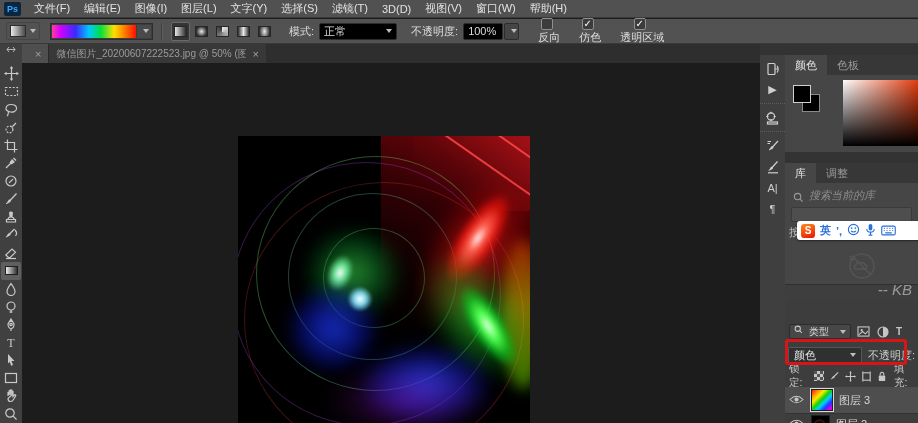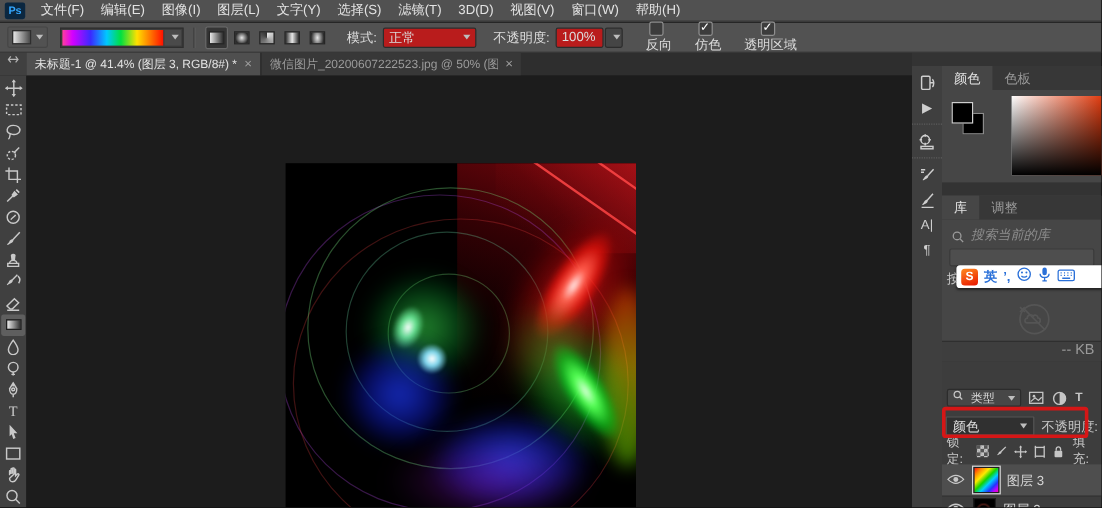--- a/index.html
+++ b/index.html
@@ -29,21 +29,21 @@
   .vsep{width:1px;height:17px;background:#404040;margin:0 8px;box-shadow:1px 0 0 #5e5e5e;}
   .gtype{width:19px;height:19px;display:flex;align-items:center;justify-content:center;border:1px solid transparent;border-radius:2px;margin:0 1px;}
   .gtype.selected{background:#353535;border-color:#6a6a6a;}
   .gtype .g{width:13px;height:11px;border:1px solid #262626;}
   .g-linear{background:linear-gradient(90deg,#e8e8e8,#2c2c2c);}
   .g-radial{background:radial-gradient(circle at 50% 50%,#e8e8e8 0%,#2c2c2c 75%);}
   .g-angle{background:conic-gradient(from 0deg,#e8e8e8,#2c2c2c);}
   .g-reflect{background:linear-gradient(90deg,#2c2c2c,#e8e8e8 50%,#2c2c2c);}
   .g-diamond{background:radial-gradient(ellipse 60% 120% at 50% 50%,#e8e8e8 0%,#2c2c2c 80%);}
   .opt-label{margin:0 5px 0 14px;white-space:nowrap;}
-  .dropdown{display:flex;align-items:center;justify-content:space-between;background:#b91c1c;
+  .dropdown{display:flex;align-items:center;justify-content:space-between;background:#000000;
     border:1px solid #2c2c2c;border-radius:2px;height:17px;padding:0 4px;}
   .dd-mode{width:78px;}
   .dd-opacity{width:40px;margin-right:1px;}
   .dd-btn{width:15px;height:17px;background:#454545;border:1px solid #2c2c2c;border-radius:2px;
     display:flex;align-items:center;justify-content:center;}
   .checkbox{width:12px;height:12px;border:1px solid #8f8f8f;background:#3c3c3c;border-radius:2px;
     display:flex;align-items:center;justify-content:center;font-size:10px;color:#fff;line-height:1;}
   .cb-group{display:flex;align-items:center;margin-left:14px;flex-direction:column;}
   .cb-group span.lbl{margin-left:5px;white-space:nowrap;}
 
@@ -135,21 +135,21 @@
   .lib-bytype{position:absolute;left:4px;top:62px;font-size:11px;color:#c9c9c9;}
   .ime-bar{position:absolute;left:12px;top:58px;height:19px;width:124px;background:#fff;border-radius:3px;
     display:flex;align-items:center;padding:0 4px;gap:5px;box-shadow:0 1px 2px rgba(0,0,0,.5);z-index:4;}
   .ime-s{width:14px;height:14px;border-radius:3px;background:linear-gradient(160deg,#ff8a1e,#e81400);color:#fff;
     font-weight:bold;font-size:10px;display:flex;align-items:center;justify-content:center;}
   .ime-txt{color:#2a70d8;font-size:11px;font-weight:bold;}
   .ime-ic svg .stroke{stroke:#2a70d8;fill:none;stroke-width:1.2;}
   .ime-ic svg .fillc{fill:#2a70d8;}
   .cloud-off{position:absolute;left:58px;top:84px;width:36px;height:36px;color:#555;}
   .cloud-off svg .stroke{stroke:#555;fill:none;stroke-width:1.4;}
-  .lib-size{position:absolute;right:6px;bottom:3px;font-size:12px;color:#9a9a9a;}
+  .lib-size{position:absolute;right:6px;bottom:3px;font-size:15px;color:#9a9a9a;font-style:italic;}
   .lib-foot{position:absolute;left:0;bottom:0;width:133px;height:17px;background:#3e3e3e;border-top:1px solid #2f2f2f;}
 
   .panel-layers{top:246px;height:133px;background:#3d3d3d;}
   .lay-filter-row{position:absolute;left:0;top:20px;width:133px;height:21px;display:flex;align-items:center;padding:0 4px;gap:6px;}
   .lay-filter-dd{display:flex;align-items:center;gap:4px;background:#474747;border:1px solid #2c2c2c;border-radius:2px;
     height:15px;padding:0 4px;font-size:10px;color:#d8d8d8;width:62px;justify-content:space-between;}
   .lay-filter-icons{display:flex;gap:7px;color:#c6c6c6;font-size:10px;align-items:center;}
   .blend-row{position:absolute;left:0;top:42px;width:133px;height:24px;display:flex;align-items:center;padding:0 3px;}
   .blend-dd{display:flex;align-items:center;justify-content:space-between;width:108px;height:16px;background:#303030;
     border:1px solid #555;border-radius:1px;padding:0 5px;font-size:11px;color:#e0e0e0;}
@@ -249,21 +249,20 @@
     </div>
   </div>
 
   <div class="tabbar">
     <div class="tab-left-gutter">
       <svg width="10" height="7" viewBox="0 0 10 7">
         <path d="M1 3.5 H9 M3 1 L1 3.5 L3 6 M7 1 L9 3.5 L7 6" stroke="#b5b5b5" stroke-width="1" fill="none"></path>
       </svg>
     </div>
     <div class="doc-tab active">
-      <span class="title">未标题-1 @ 41.4% (图层 3, RGB/8#) *</span>
       <span class="close">×</span>
     </div>
     <div class="doc-tab inactive">
       <span class="title">微信图片_20200607222523.jpg @ 50% (图层 0, RGB/8*) *</span>
       <span class="close">×</span>
     </div>
   </div>
 
   <div class="toolbar">
     <div class="tool">

